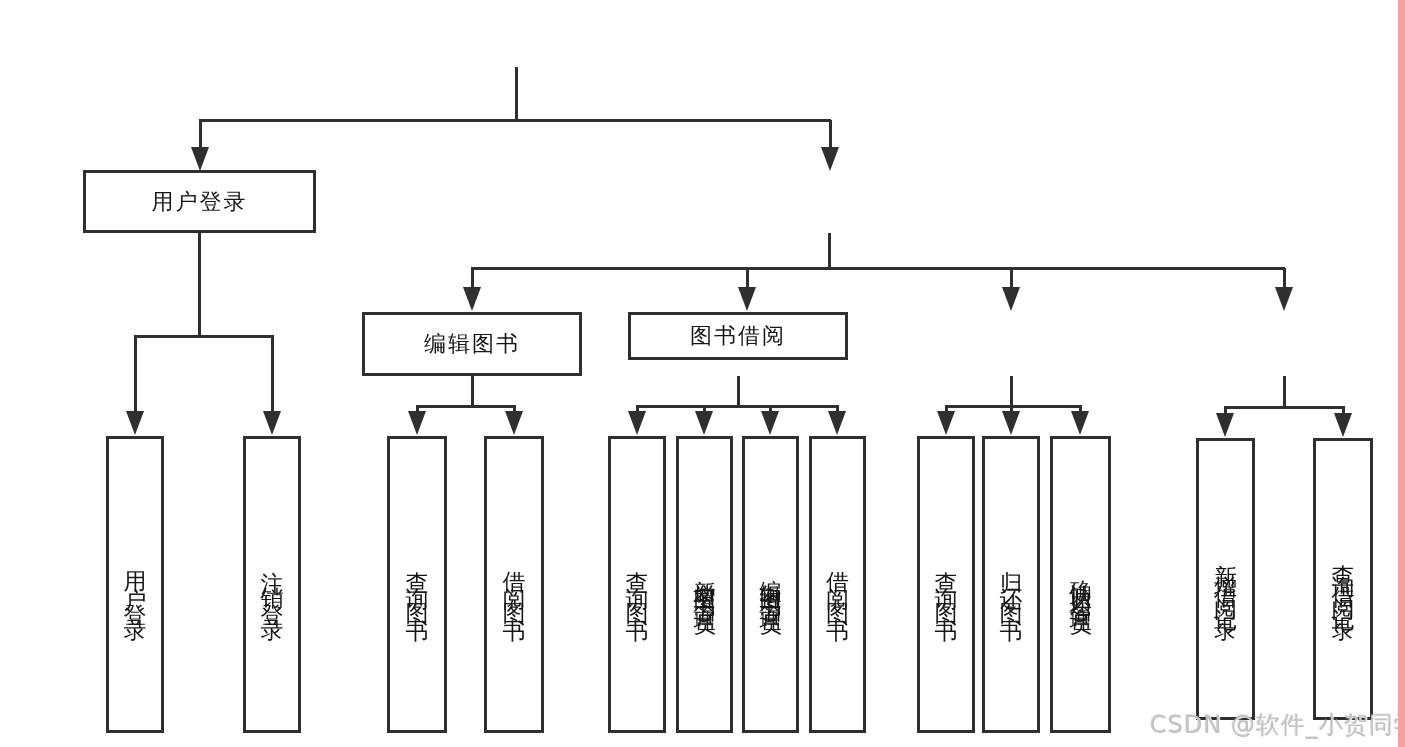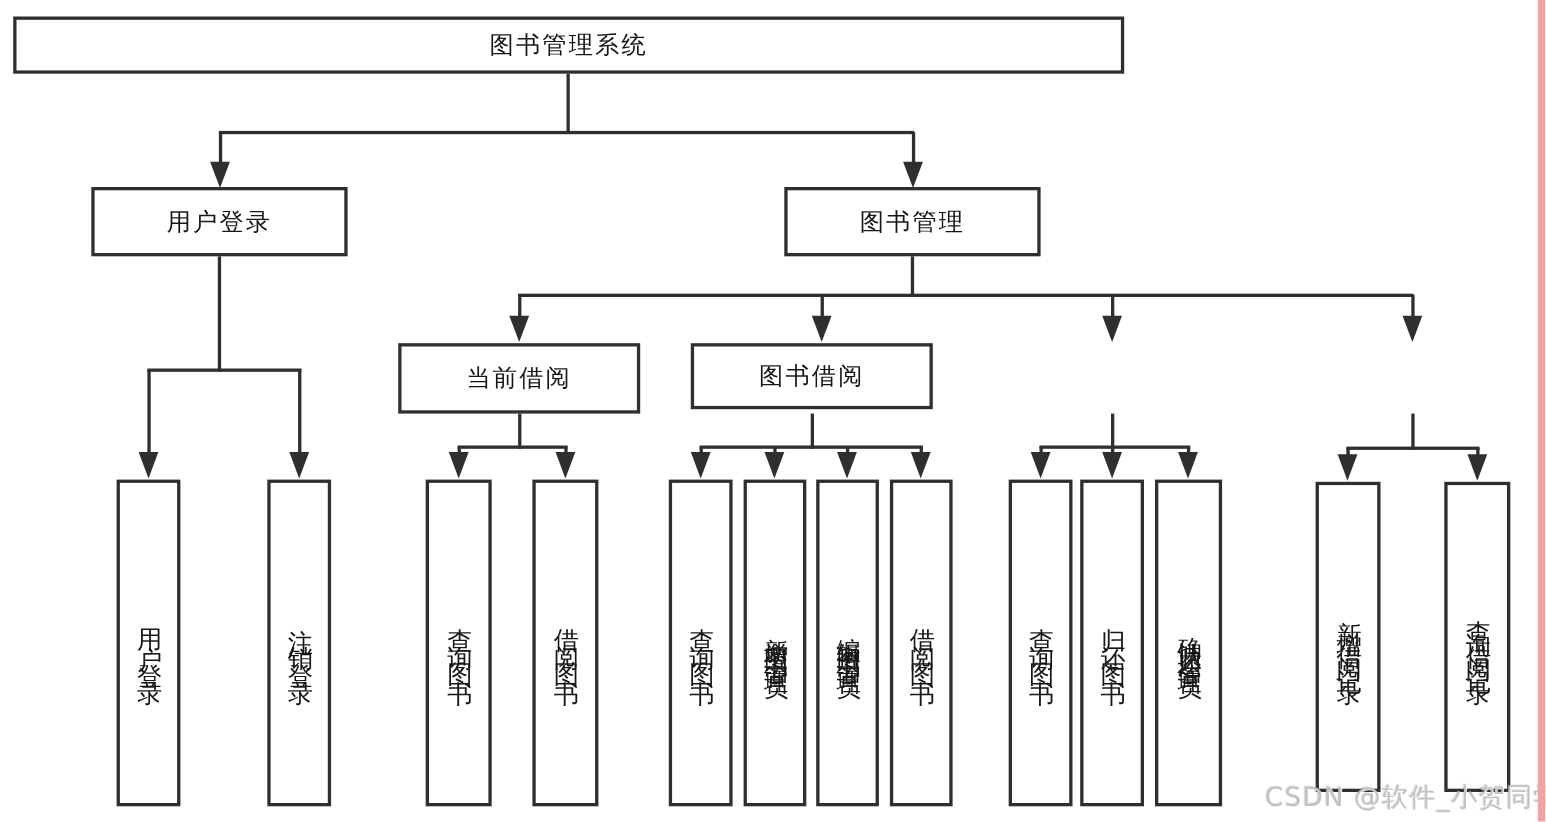--- a/index.html
+++ b/index.html
@@ -30,35 +30,29 @@
     font-size:24px;color:#c2c2c2;letter-spacing:1px;white-space:nowrap;
     text-shadow:1px 1px 0 rgba(255,255,255,0.85), -1px -1px 0 rgba(120,120,120,0.25);
   }
   .edge-strip{position:absolute;right:0;top:0;width:7px;height:747px;background:#f4a29c;}
 </style>
 </head>
 <body>
 
 <div class="canvas">
 
-  <div class="box" style="left:12px;top:15px;width:1010px;height:52px">
-    <span class="lbl">图书管理系统</span>
-  </div>
 
   <div class="box" style="left:83px;top:170px;width:233px;height:63px">
     <span class="lbl">用户登录</span>
   </div>
-  <div class="box" style="left:713px;top:170px;width:233px;height:63px">
-    <span class="lbl">图书管理</span>
-  </div>
 
   <div class="box" style="left:362px;top:312px;width:220px;height:64px">
-    <span class="lbl">当前借阅</span>
+    <span class="lbl">编辑图书</span>
   </div>
-  <div class="box" style="left:628px;top:312px;width:220px;height:60px">
+  <div class="box" style="left:628px;top:312px;width:220px;height:48px">
     <span class="lbl">图书借阅</span>
   </div>
 
   <div class="box leaf" style="left:106px;top:436px;width:58px;height:297px">
     <span class="vtext">用户登录</span>
   </div>
   <div class="box leaf" style="left:243px;top:436px;width:58px;height:297px">
     <span class="vtext">注销登录</span>
   </div>
 

